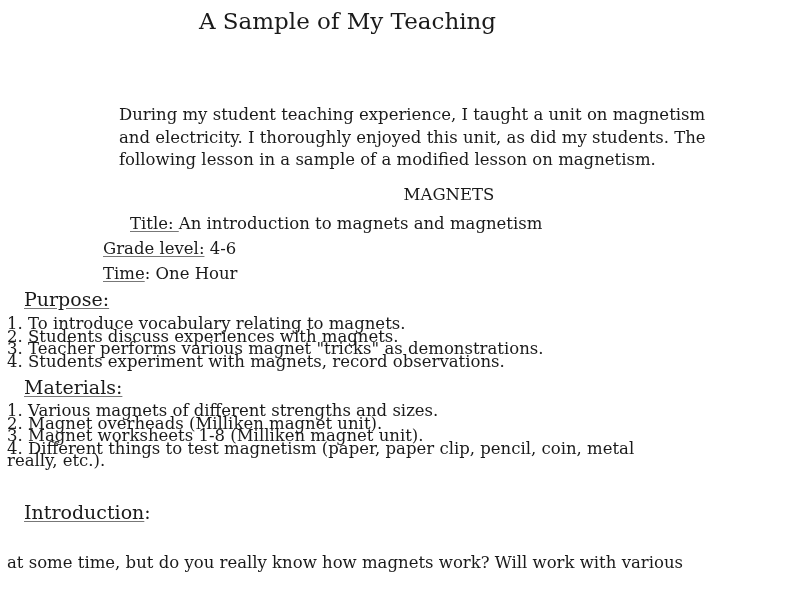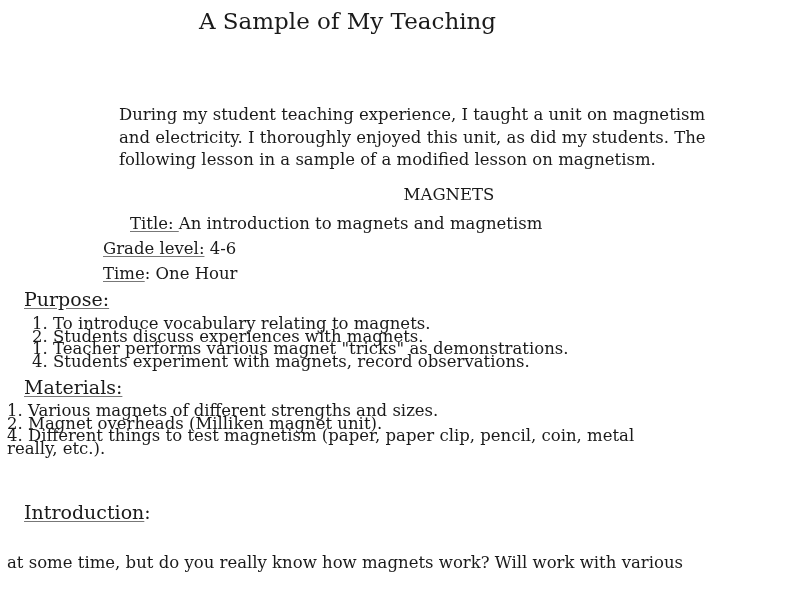--- a/index.html
+++ b/index.html
@@ -81,33 +81,34 @@
 <div class="abs meta" style="top:238px;">
   <span class="u">Grade level:</span><span> 4-6</span>
 </div>
 <div class="abs meta" style="top:263px;">
   <span class="u">Time</span><span>:  One Hour</span>
 </div>
 
 <div class="abs section-label" style="top:288px;">
   <span class="u">Purpose:</span>
 </div>
-<div class="abs tight-list" style="top:318px;margin-left:25px;">
+<div class="abs tight-list" style="top:318px;">
   <div>1.  To introduce vocabulary relating to magnets.</div>
   <div>2.  Students discuss experiences with magnets.</div>
-  <div>1.  Teacher performs various magnet "tricks" as demonstrations.</div>
+  <div>3.  Teacher performs various magnet "tricks" as demonstrations.</div>
   <div>4.  Students experiment with magnets, record observations.</div>
 </div>
 
 <div class="abs section-label" style="top:376px;">
   <span class="u">Materials:</span>
 </div>
 <div class="abs tight-list" style="top:405px;">
   <div>1.  Various magnets of different strengths and sizes.</div>
   <div>2.  Magnet overheads (Milliken magnet unit).</div>
+  <div>3.  Magnet worksheets 1-8 (Milliken magnet unit).</div>
   <div>4.  Different things to test magnetism (paper, paper clip, pencil, coin, metal</div>
   <div>really, etc.).</div>
 </div>
 
 <div class="abs section-label" style="top:501px;">
   <span class="u">Introduction</span><span>:</span>
 </div>
 <div class="abs tight-para" style="top:530px; white-space:pre;">
   <div>at some time, but do you really know how magnets work?  Will work with various</div>
   

